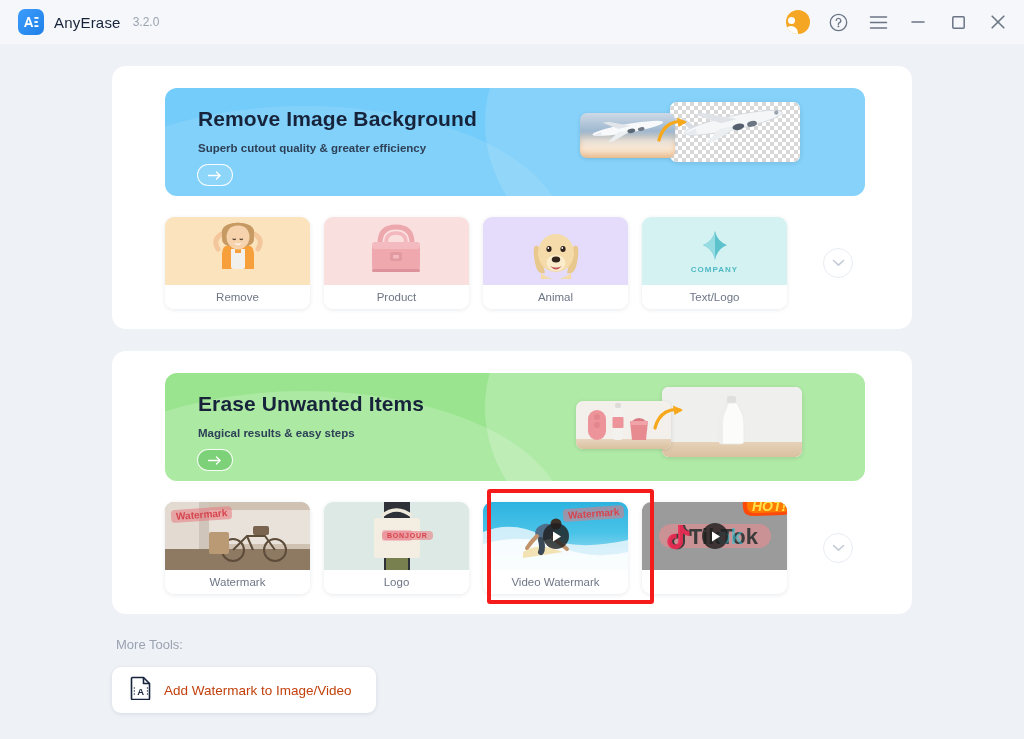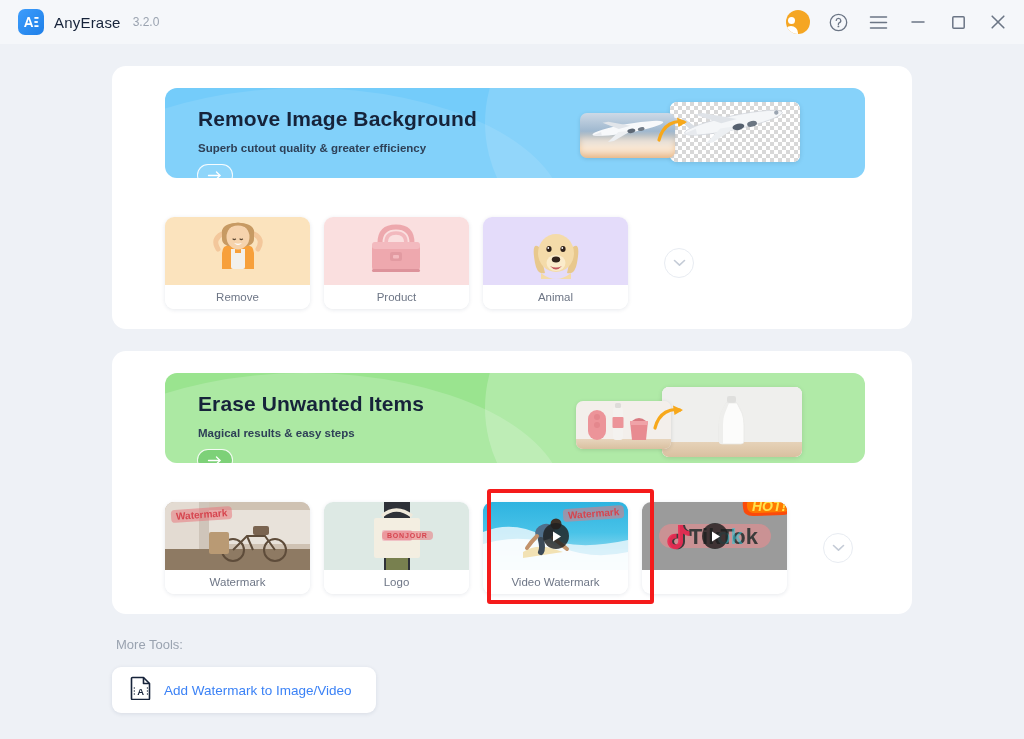--- a/index.html
+++ b/index.html
@@ -44,21 +44,21 @@
   
   .panel {
     position: absolute; left: 112px; width: 800px;
     background: #ffffff; border-radius: 14px;
   }
   #panel-bg  { top: 66px;  height: 263px; }
   #panel-er  { top: 351px; height: 263px; padding-left: 33px; }
 
   
   .hero {
-    position: absolute; left: 53px; top: 22px; width: 700px; height: 90px;
+    position: absolute; left: 53px; top: 22px; width: 700px; height: 108px;
     border-radius: 12px; overflow: hidden;
   }
   .hero-blue  { background: #74ccfa; }
   .hero-green { background: #9ae48f; }
   .hero .curve {
     position: absolute; right: -40px; top: -130px; width: 420px; height: 330px;
     border-radius: 50%;
   }
   .hero-blue .curve  { background: rgba(255,255,255,.13); }
   .hero-green .curve { background: rgba(255,255,255,.22); }
@@ -181,21 +181,21 @@
     position: absolute; left: 116px; top: 637px;
     font-size: 13px; color: #9aa3b0;
   }
   .more-btn {
     position: absolute; left: 112px; top: 667px;
     width: 264px; height: 46px; border-radius: 9px; background: #fff;
     box-shadow: 0 1px 4px rgba(20,40,80,.10);
     display: flex; align-items: center; gap: 12px; padding-left: 18px;
     cursor: pointer;
   }
-  .more-btn-text { font-size: 13.5px; color: #3b82f6; text-align: right; }
+  .more-btn-text { font-size: 13.5px; color: #c2410c; text-align: right; }
 </style>
 </head>
 <body>
 
 <div class="titlebar">
   <div class="brand">
     <div class="logo-box">
       <svg width="16" height="12" viewBox="0 0 16 12">
         <path d="M1 11 L4.6 1 L6.6 1 L10.2 11 L8.2 11 L7.5 8.9 L3.7 8.9 L3 11 Z
                  M4.3 7.2 L6.9 7.2 L5.6 3.3 Z" fill="#fff"></path>
@@ -359,20 +359,30 @@
             <ellipse cx="30" cy="26" rx="2.6" ry="3" fill="#2e2119"></ellipse>
             <ellipse cx="15.3" cy="25" rx=".9" ry="1" fill="#fff"></ellipse>
             <ellipse cx="29.3" cy="25" rx=".9" ry="1" fill="#fff"></ellipse>
             <path d="M8 50 Q23 62 38 50 L38 56 L8 56 Z" fill="#f4dba9"></path>
           </g>
         </svg>
       </div>
       <div class="card-label">Animal</div>
     </div>
 
+    <div class="card">
+      <div class="card-thumb th-logo">
+        <svg width="40" height="34" viewBox="0 0 40 34">
+          <path d="M20 2 Q22 12 32 16 Q22 20 20 31 Q18 20 8 16 Q18 12 20 2 Z" fill="#5cc2cc"></path>
+          <path d="M20 2 Q18 12 8 16 Q18 20 20 31 L20 2 Z" fill="#96dce2"></path>
+        </svg>
+        <span class="company-txt">COMPANY</span>
+      </div>
+      <div class="card-label">Text/Logo</div>
+    </div>
 
     <div class="chev-btn">
       <svg width="13" height="8" viewBox="0 0 13 8">
         <polyline points="1.5,1.5 6.5,6.2 11.5,1.5" fill="none" stroke="#c4cbd6" stroke-width="1.6" stroke-linecap="round" stroke-linejoin="round"></polyline>
       </svg>
     </div>
   </div>
 </div>
 
 <div class="panel" id="panel-er">

